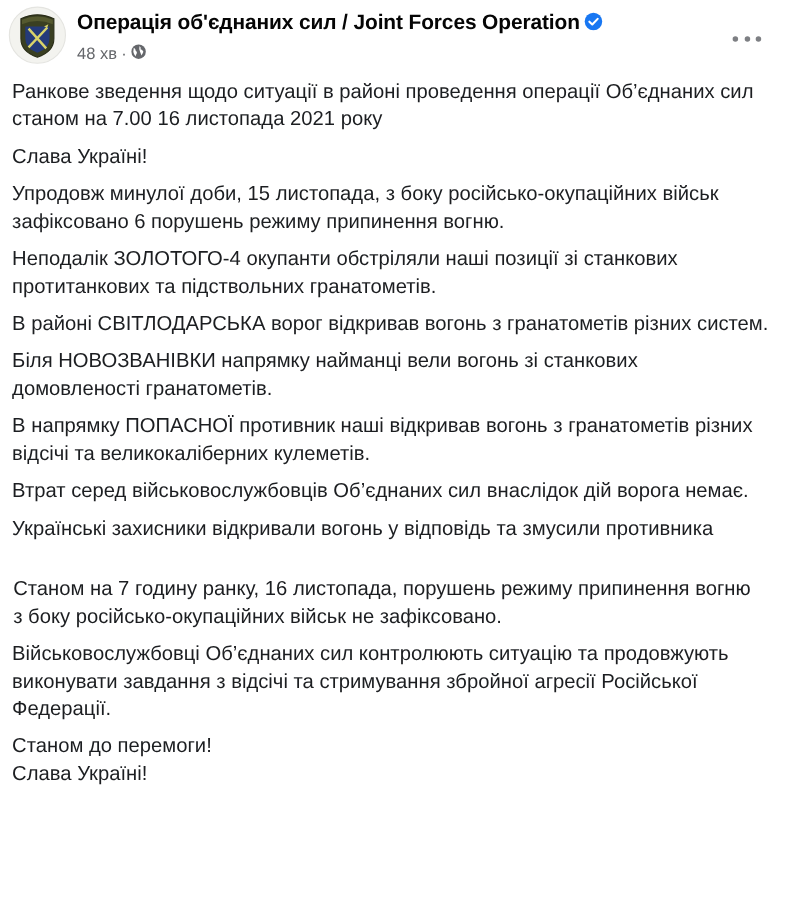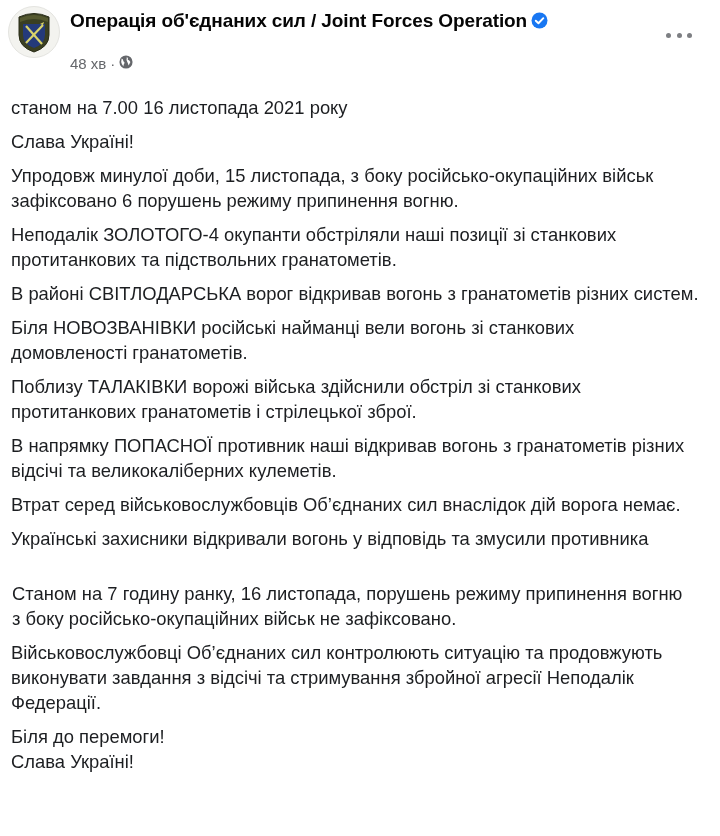--- a/index.html
+++ b/index.html
@@ -61,21 +61,20 @@
     }
     .meta {
       position: absolute;
       left: 62px;
       top: 34px;
       font-size: 15px;
       color: #65676b;
       display: flex;
       align-items: center;
       gap: 4px;
-      margin-top: 15px;
     }
     .meta .time { cursor: pointer; }
     .more {
       position: absolute;
       right: 20px;
       top: 22px;
       width: 26px;
       height: 14px;
       display: flex;
       align-items: center;
@@ -138,27 +137,26 @@
       </span>
     </div>
     <div class="more">
       <span></span>
       <span></span>
       <span></span>
     </div>
   </div>
 
   <div class="body-text">
-    <p><br><span>станом на 7.00 16 листопада 2021 року</span></p>
+    <p><span>Ранкове зведення щодо ситуації в районі проведення операції Об’єднаних сил</span><br><span>станом на 7.00 16 листопада 2021 року</span></p>
     <p><span>Слава Україні!</span></p>
     <p><span>Упродовж минулої доби, 15 листопада, з боку російсько-окупаційних військ</span><br><span>зафіксовано 6 порушень режиму припинення вогню.</span></p>
     <p><span>Неподалік ЗОЛОТОГО-4 окупанти обстріляли наші позиції зі станкових</span><br><span>протитанкових та підствольних гранатометів.</span></p>
     <p><span>В районі СВІТЛОДАРСЬКА ворог відкривав вогонь з гранатометів різних систем.</span></p>
-    <p><span>Біля НОВОЗВАНІВКИ російські найманці вели вогонь зі станкових</span><br><span>домовленості гранатометів.</span></p>
-    <p><span>Поблизу ТАЛАКІВКИ ворожі війська здійснили обстріл зі станкових</span><br><span>протитанкових гранатометів і стрілецької зброї.</span></p>
+    <p><span>Біля НОВОЗВАНІВКИ напрямку найманці вели вогонь зі станкових</span><br><span>домовленості гранатометів.</span></p>
     <p><span>В напрямку ПОПАСНОЇ противник наші відкривав вогонь з гранатометів різних</span><br><span>відсічі та великокаліберних кулеметів.</span></p>
     <p><span>Втрат серед військовослужбовців Об’єднаних сил внаслідок дій ворога немає.</span></p>
     <p><span>Українські захисники відкривали вогонь у відповідь та змусили противника</span><br></p>
     <p class="gap-top"><span>Станом на 7 годину ранку, 16 листопада, порушень режиму припинення вогню</span><br><span>з боку російсько-окупаційних військ не зафіксовано.</span></p>
-    <p><span>Військовослужбовці Об’єднаних сил контролюють ситуацію та продовжують</span><br><span>виконувати завдання з відсічі та стримування збройної агресії Неподалік</span><br><span>Федерації.</span></p>
-    <p class="tight"><span>Біля до перемоги!</span><br><span>Слава Україні!</span></p>
+    <p><span>Військовослужбовці Об’єднаних сил контролюють ситуацію та продовжують</span><br><span>виконувати завдання з відсічі та стримування збройної агресії Російської</span><br><span>Федерації.</span></p>
+    <p class="tight"><span>Станом до перемоги!</span><br><span>Слава Україні!</span></p>
   </div>
 </div>
 
 </body></html>

